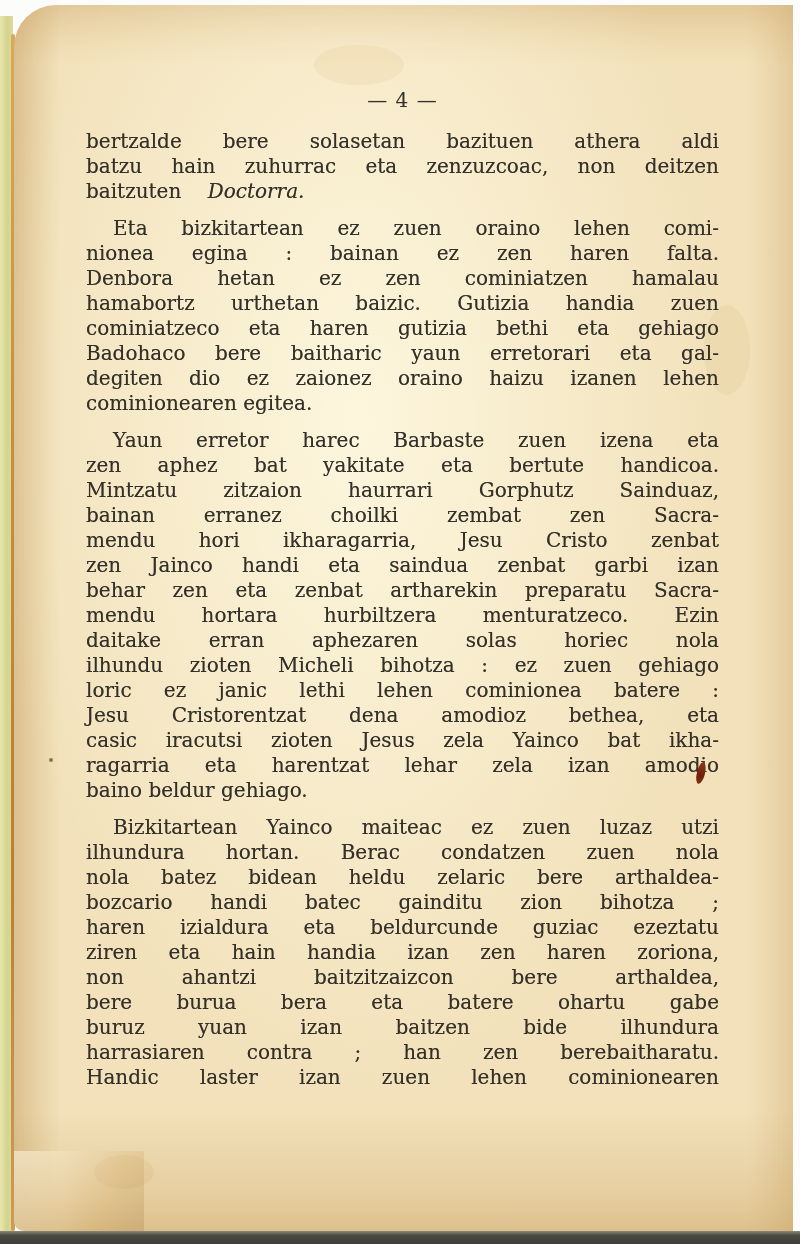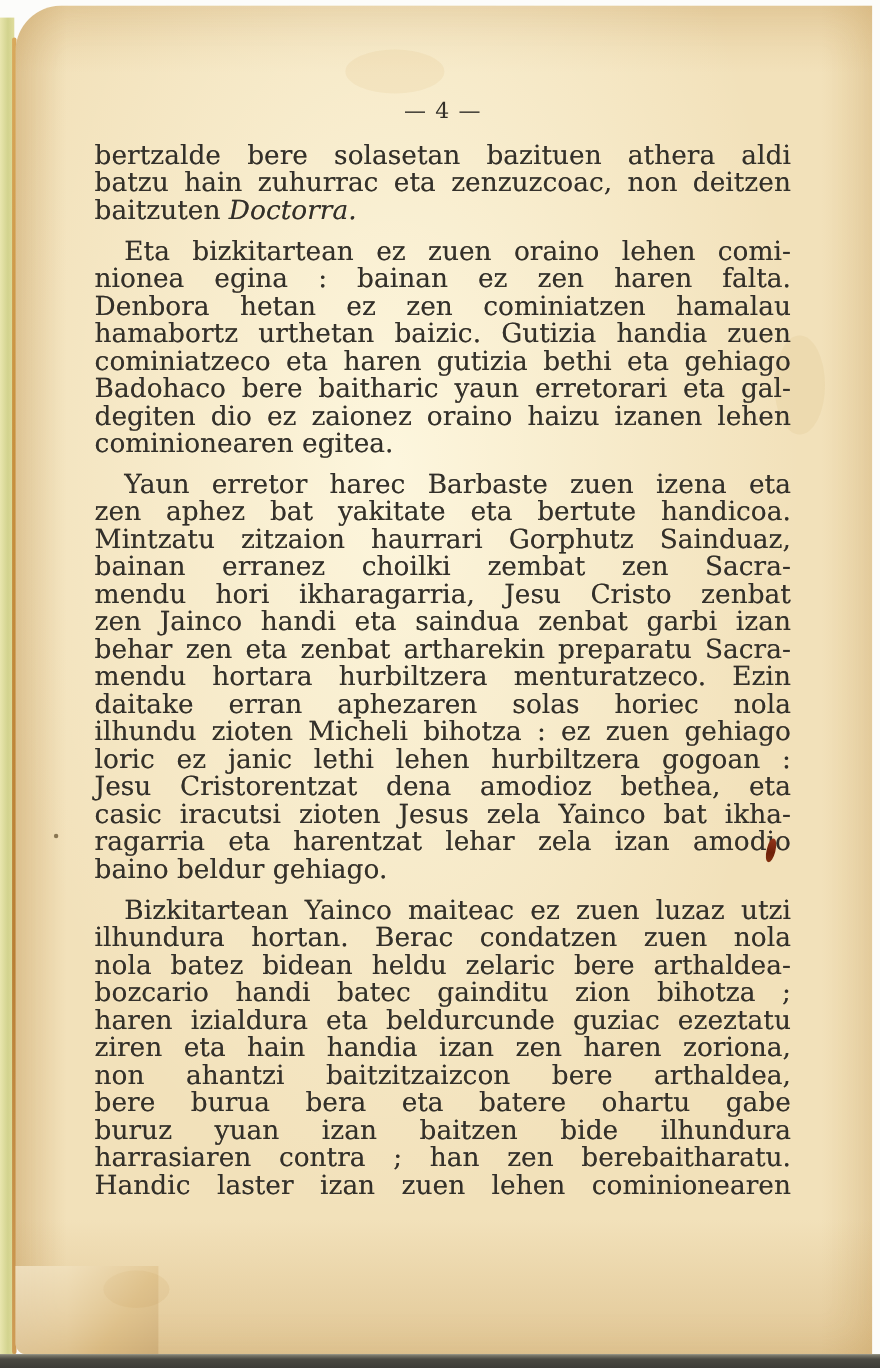--- a/index.html
+++ b/index.html
@@ -41,30 +41,30 @@
   .bottom-bar{
     position:absolute;left:0;right:0;bottom:0;height:13px;
     background:linear-gradient(to bottom,#8a8878 0%,#4a4942 35%,#3d3c37 100%);
   }
   .pagenum{
     position:absolute;left:72px;top:83px;width:633px;
     text-align:center;font-size:20px;color:#34312a;letter-spacing:1px;
   }
   .text-block{
     position:absolute;left:72px;top:124px;width:633px;
-    font-size:24px;line-height:25px;color:#33302a;
+    font-size:20px;line-height:25px;color:#33302a;
     text-shadow:0 0 0.5px rgba(48,42,32,0.55);
   }
   .line{
     text-align:justify;text-align-last:justify;
     height:25px;overflow:visible;white-space:normal;
   }
   .line.indent{text-indent:27px;margin-top:12px;}
   .line.last{text-align-last:left;}
-  .it{font-style:italic;}
+  .it{font-style:italic;margin-left:20px;}
   
   .ink-blot{
     position:absolute;left:683px;top:757px;width:8px;height:22px;
     background:linear-gradient(to bottom,#93361a,#6f2009 60%,#82300f);
     border-radius:46% 54% 50% 50%;transform:rotate(14deg);
   }
   
   .speck{position:absolute;left:35px;top:753px;width:4px;height:4px;border-radius:50%;background:#6f5c39;opacity:0.8;}
   .stain-a{position:absolute;left:80px;top:1150px;width:60px;height:34px;border-radius:50%;background:rgba(190,140,60,0.10);}
   .stain-b{position:absolute;left:690px;top:300px;width:46px;height:90px;border-radius:50%;background:rgba(200,155,75,0.10);}
@@ -100,21 +100,21 @@
         <div class="line indent">Yaun erretor harec Barbaste zuen izena eta</div>
         <div class="line">zen aphez bat yakitate eta bertute handicoa.</div>
         <div class="line">Mintzatu zitzaion haurrari Gorphutz Sainduaz,</div>
         <div class="line">bainan erranez choilki zembat zen Sacra-</div>
         <div class="line">mendu hori ikharagarria, Jesu Cristo zenbat</div>
         <div class="line">zen Jainco handi eta saindua zenbat garbi izan</div>
         <div class="line">behar zen eta zenbat artharekin preparatu Sacra-</div>
         <div class="line">mendu hortara hurbiltzera menturatzeco. Ezin</div>
         <div class="line">daitake erran aphezaren solas horiec nola</div>
         <div class="line">ilhundu zioten Micheli bihotza : ez zuen gehiago</div>
-        <div class="line">loric ez janic lethi lehen hurbiltzera gogoan :</div>
+        <div class="line">loric ez janic lethi lehen cominionea batere :</div>
         <div class="line">Jesu Cristorentzat dena amodioz bethea, eta</div>
         <div class="line">casic iracutsi zioten Jesus zela Yainco bat ikha-</div>
         <div class="line">ragarria eta harentzat lehar zela izan amodio</div>
         <div class="line last">baino beldur gehiago.</div>
         <div class="line indent">Bizkitartean Yainco maiteac ez zuen luzaz utzi</div>
         <div class="line">ilhundura hortan. Berac condatzen zuen nola</div>
         <div class="line">nola batez bidean heldu zelaric bere arthaldea-</div>
         <div class="line">bozcario handi batec gainditu zion bihotza ;</div>
         <div class="line">haren izialdura eta beldurcunde guziac ezeztatu</div>
         <div class="line">ziren eta hain handia izan zen haren zoriona,</div>

